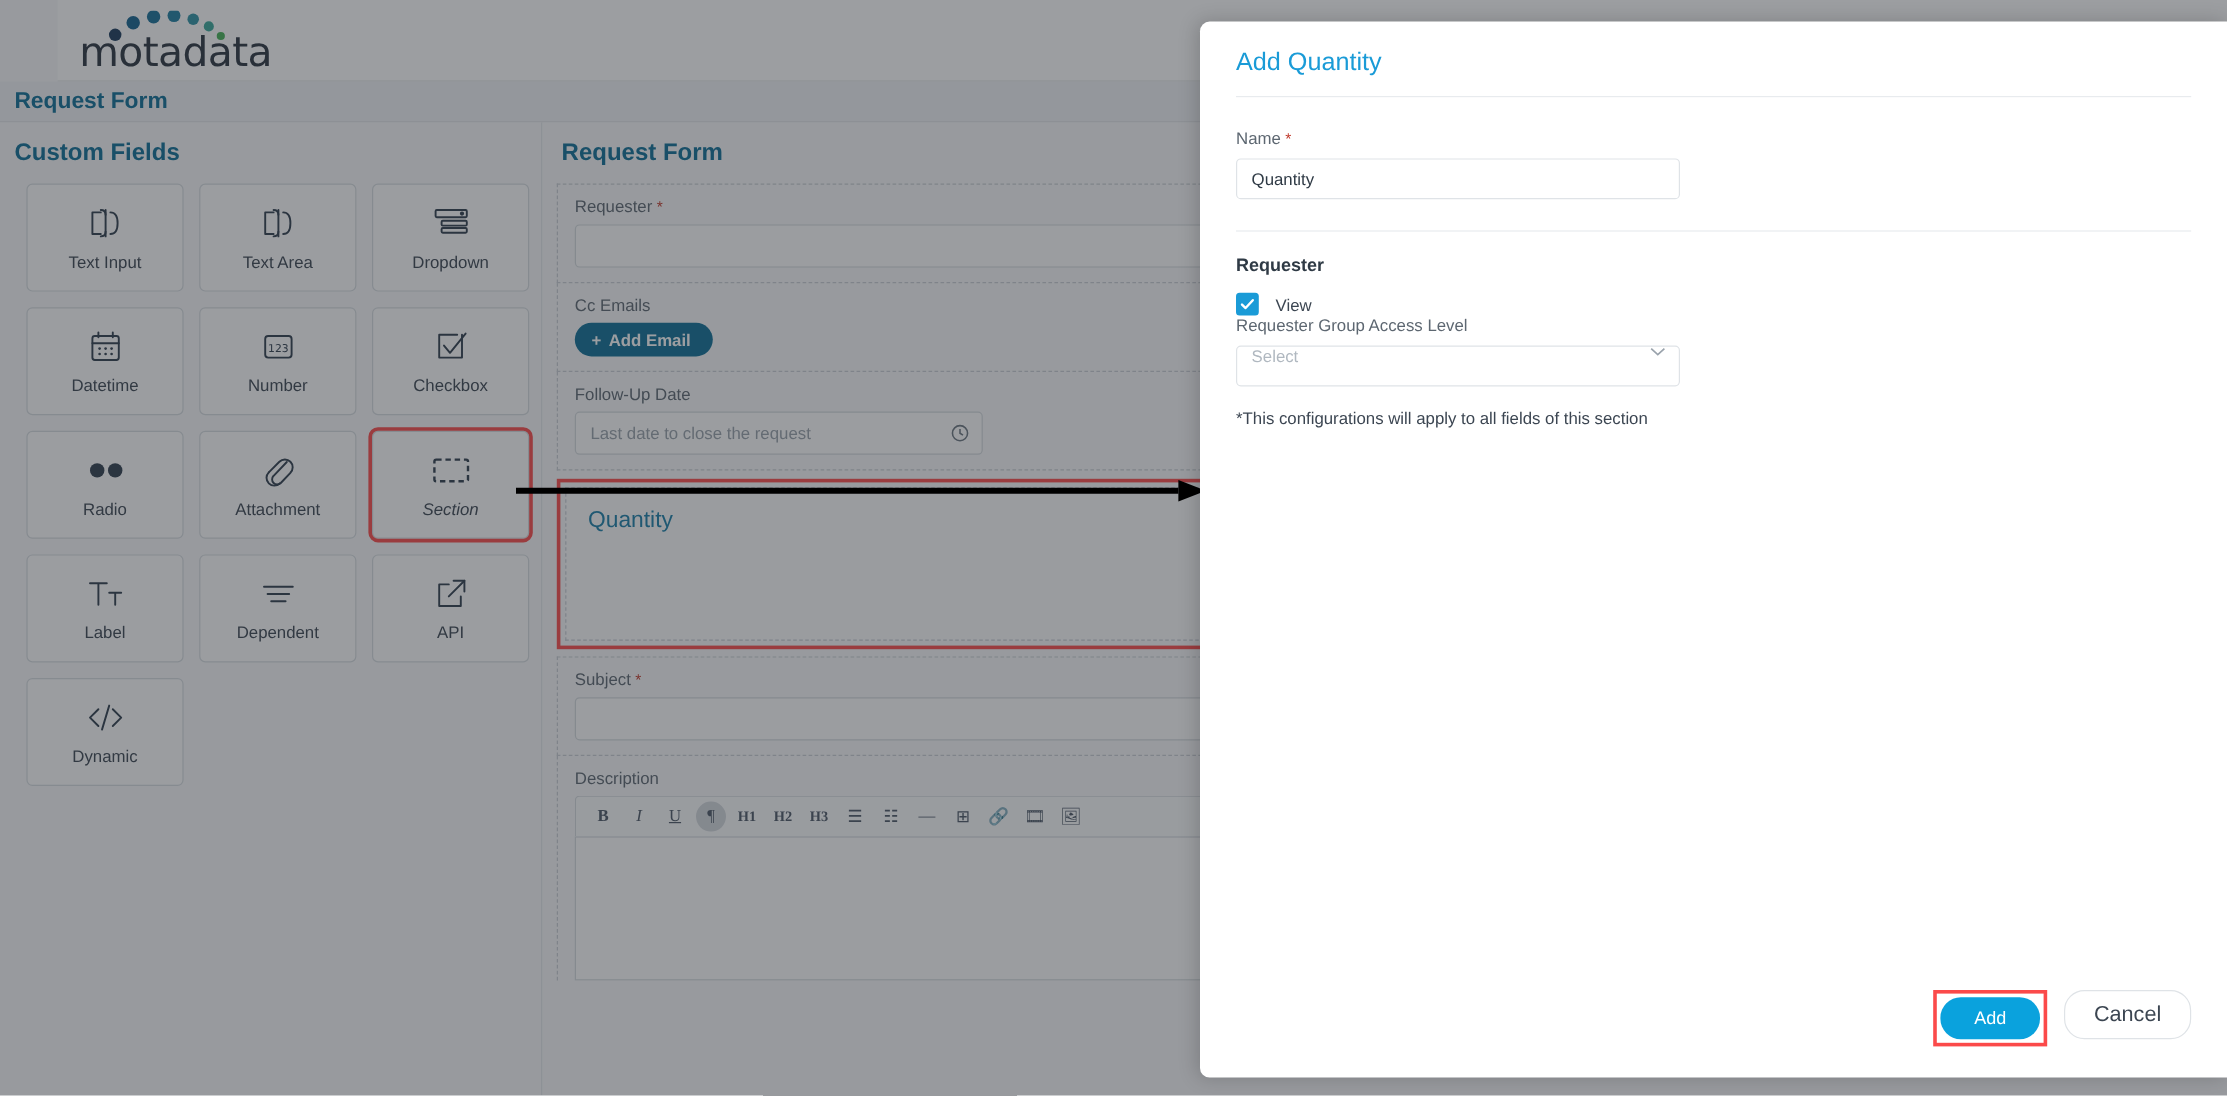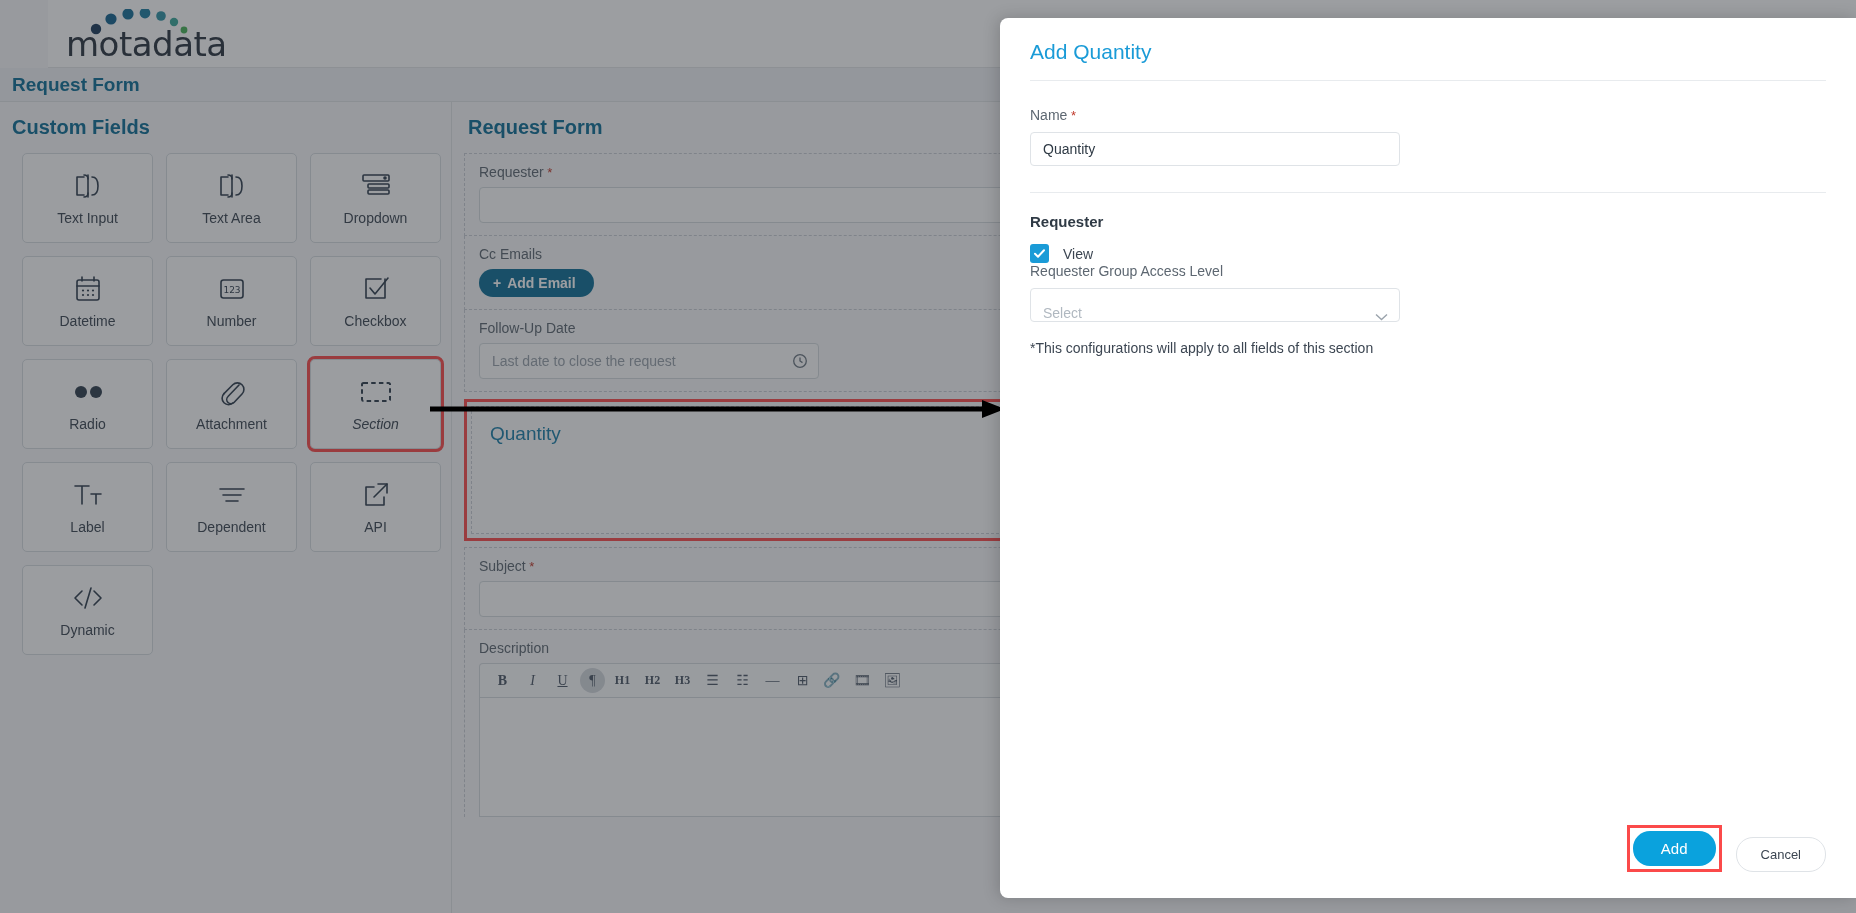--- a/index.html
+++ b/index.html
@@ -300,51 +300,51 @@
     display: flex; align-items: center; justify-content: center;
   }
   .m-check-label { font-size: 14px; color: #3c4652; }
   .m-select {
     width: 370px;
     height: 34px;
     border: 1px solid #dfe3e7;
     border-radius: 4px;
     background: #fff;
     display: flex;
-    align-items: flex-end;
+    align-items: flex-start;
     padding: 0 12px;
     position: relative;
   }
   .m-select-val { color: #b0b8c0; font-size: 14px; }
   .m-chev { position: absolute; right: 11px; color: #9aa3ac; display: flex; }
   .m-note { font-size: 14px; color: #3c4652; margin-top: 18px; }
 
   .modal-foot {
     display: flex;
-    align-items: flex-end;
+    align-items: flex-start;
     justify-content: flex-end;
     gap: 14px;
     padding: 0 30px 26px 30px;
   }
   .btn-add-wrap { border: 3px solid #fb4a4a; padding: 3px; }
   .btn-add {
     background: #0aa2dd;
     color: #fff;
     border: none;
     border-radius: 17px;
     font-size: 15px;
     padding: 9px 28px;
     font-family: "Liberation Sans", sans-serif;
   }
   .btn-cancel {
     background: #fff;
     color: #3c4652;
     border: 1px solid #dfe3e7;
     border-radius: 17px;
-    font-size: 13px;
+    font-size: 18px;
     padding: 9px 24px;
     font-family: "Liberation Sans", sans-serif;
   }
 
   
   #anno-arrow {
     position: absolute;
     left: 430px;
     top: 398px;
     width: 575px;

